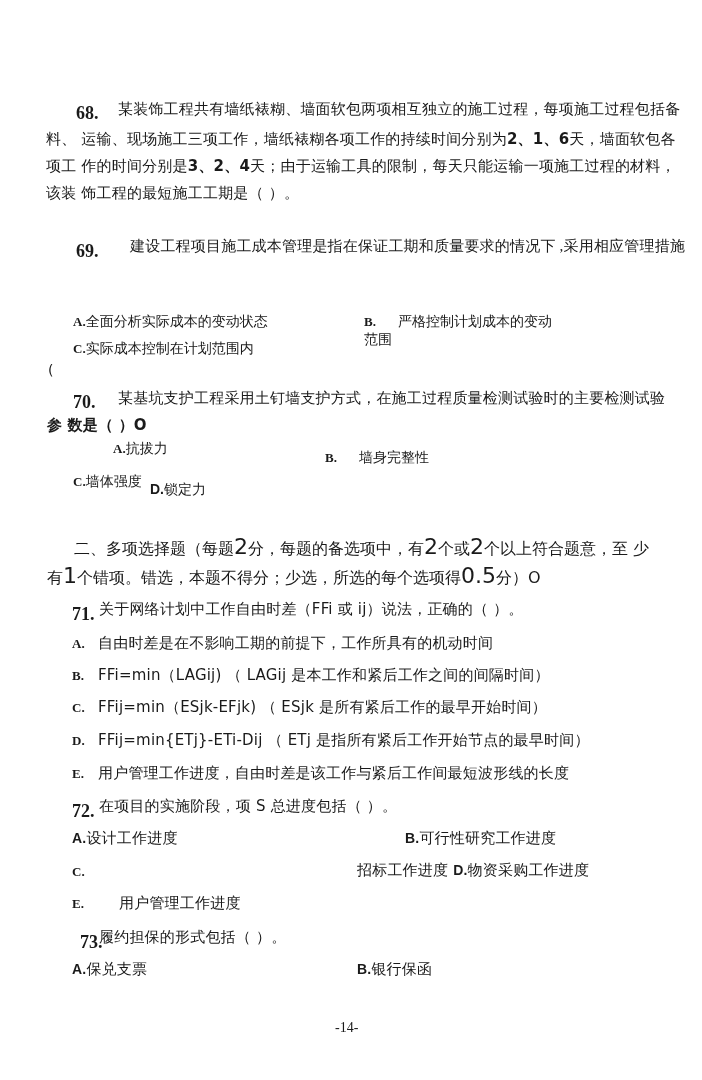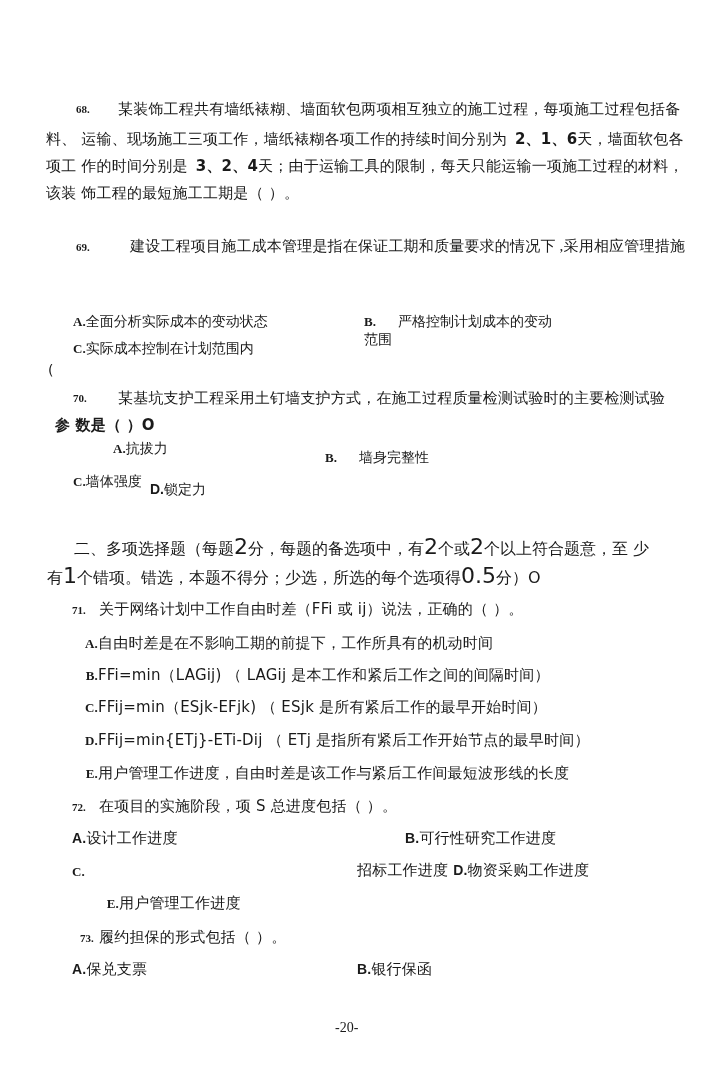--- a/index.html
+++ b/index.html
@@ -1,24 +1,24 @@
 <!DOCTYPE html>
 <html><head>
   <meta charset="utf-8">
   <style>
     html, body { margin: 0; padding: 0; background: #ffffff; }
     body {
       width: 702px; height: 1080px; position: relative; overflow: hidden;
       font-family: "DejaVu Sans", sans-serif; color: #1a1a1a;
     }
     .abs { position: absolute; white-space: nowrap; }
-    .t { font-size: 15px; letter-spacing: 0.2px; text-align: right; }
-    .num { font-family: "Liberation Serif", serif; font-weight: bold; font-size: 11px; }
+    .t { font-size: 15px; letter-spacing: 0.2px; }
+    .num { font-family: "Liberation Serif", serif; font-weight: bold; font-size: 18px; }
     .lab { font-family: "Liberation Serif", serif; font-weight: bold; font-size: 13px; }
-    .b { font-weight: bold; padding-left: 8px; }
+    .b { font-weight: bold; }
     .big { font-size: 22px; font-weight: normal; }
     .sans-lab { font-family: "Liberation Sans", sans-serif; font-weight: bold; font-size: 14px; }
     .opt { font-size: 14px; }
     .pagenum { font-family: "Liberation Serif", serif; font-size: 14px; }
     .sec { font-size: 16px; }
   </style>
 </head>
 <body>
 
 <div>
@@ -124,13 +124,13 @@
   <span class="abs t" style="left:99px;top:928px;">履约担保的形式包括（ ）。</span>
 
   <div class="abs t" style="left:72px;top:960px;">
     <span class="sans-lab">A.</span><span>保兑支票</span>
   </div>
   <div class="abs t" style="left:357px;top:960px;">
     <span class="sans-lab">B.</span><span>银行保函</span>
   </div>
 </div>
 
-<span class="abs pagenum" style="left:335px;top:1020px;">-20-</span>
+<span class="abs pagenum" style="left:335px;top:1020px;">-14-</span>
 
 </body></html>

